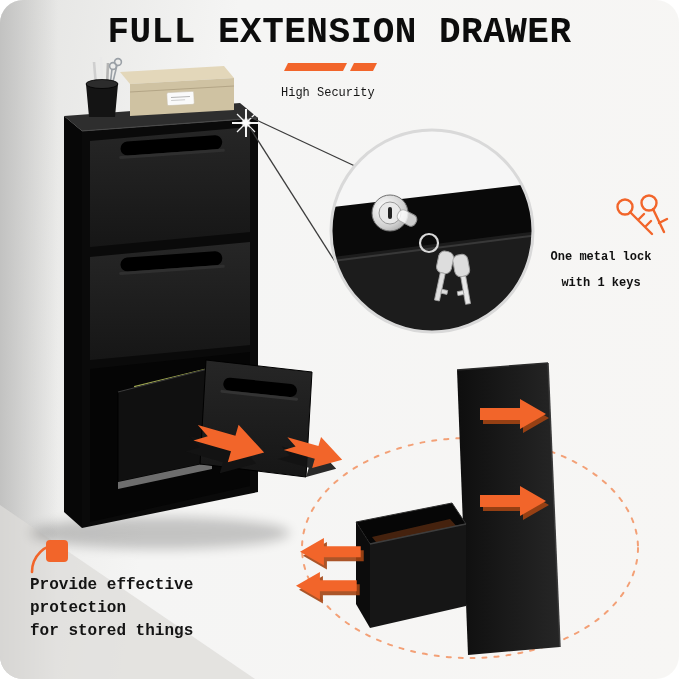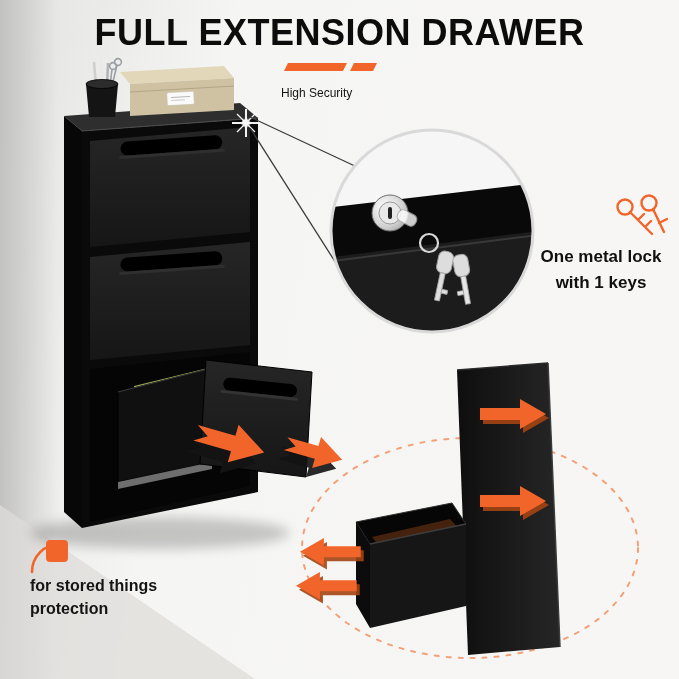--- a/index.html
+++ b/index.html
@@ -1,29 +1,29 @@
 <!DOCTYPE html>
 <html><head>
 <meta charset="utf-8">
 <style>
   html,body{margin:0;padding:0;}
   .stage{
     position:relative;width:679px;height:679px;overflow:hidden;
     background:linear-gradient(100deg,#e3e3e1 0%,#f5f5f4 30%,#f7f6f4 100%);
-    font-family:Liberation Sans, sans-serif;color:#0d0d0d;
+    font-family:Liberation Mono, monospace;color:#0d0d0d;border-radius:23px;
   }
   svg.scene{position:absolute;left:0;top:0;}
   .abs{position:absolute;}
   .title{
     left:0;right:0;top:12px;text-align:center;
     font-size:36px;font-weight:700;letter-spacing:.5px;color:#0c0c0c;
   }
   .high-security{left:281px;top:86px;font-size:12px;font-weight:500;color:#141414;}
   .lock-text{left:528px;top:244px;width:146px;text-align:center;
-    font-size:17px;font-weight:700;line-height:26px;color:#101010;}
+    font-size:12px;font-weight:700;line-height:26px;color:#101010;}
   .protect-text{left:30px;top:574px;font-size:16px;font-weight:700;line-height:23px;color:#141414;}
 </style>
 </head>
 <body>
 
 <div class="stage">
 
 <svg class="scene" width="679" height="679" viewBox="0 0 679 679">
   <defs>
     <linearGradient id="wallGrad" x1="0" y1="0" x2="1" y2="0">
@@ -233,17 +233,18 @@
 <div class="abs title">FULL EXTENSION DRAWER</div>
 
 <div class="abs high-security">High Security</div>
 
 <div class="abs lock-text">
   <div>One metal lock</div>
   <div>with 1 keys</div>
 </div>
 
 <div class="abs protect-text">
+  <div>Provide effective</div>
+  <div>protection</div>
   <div>for stored things</div>
-  <div>protection</div>
 </div>
 
 </div>
 
 </body></html>

